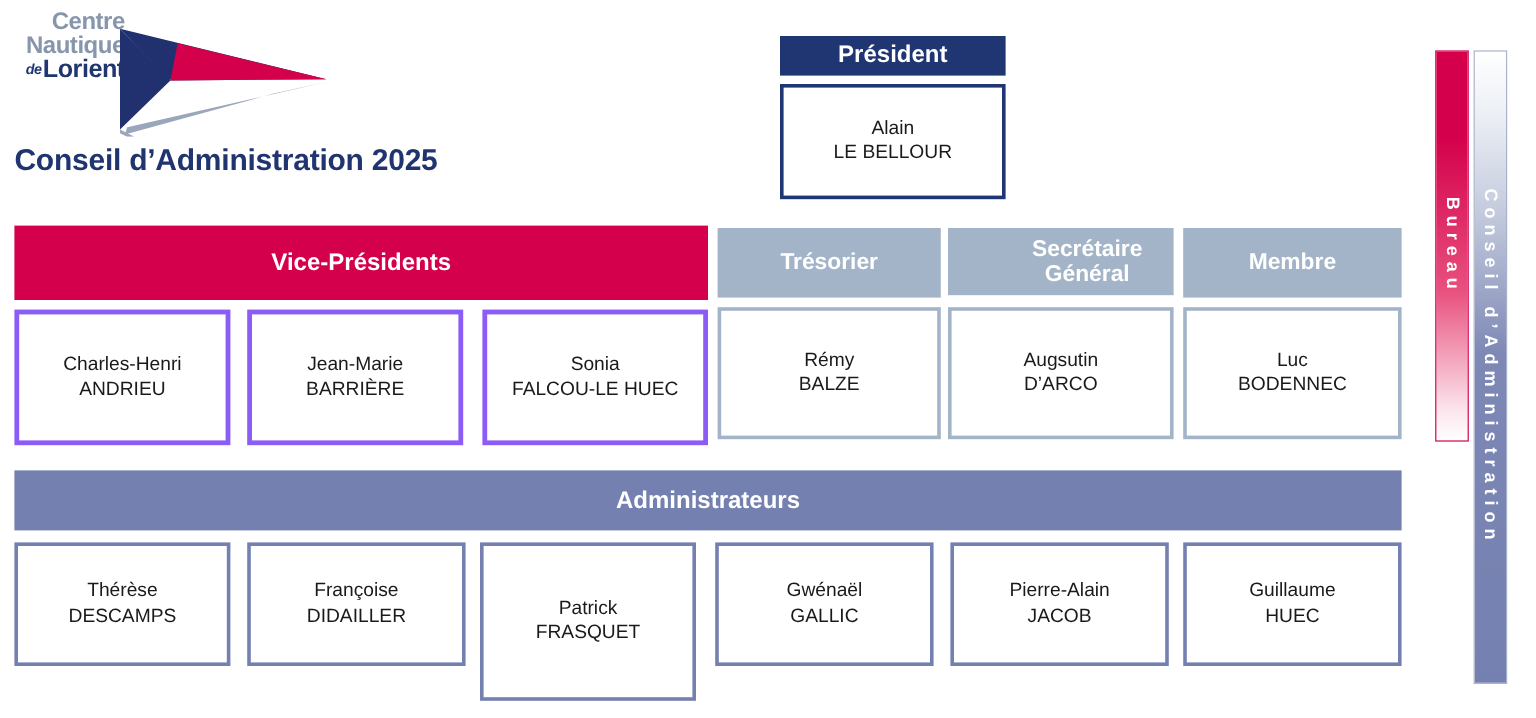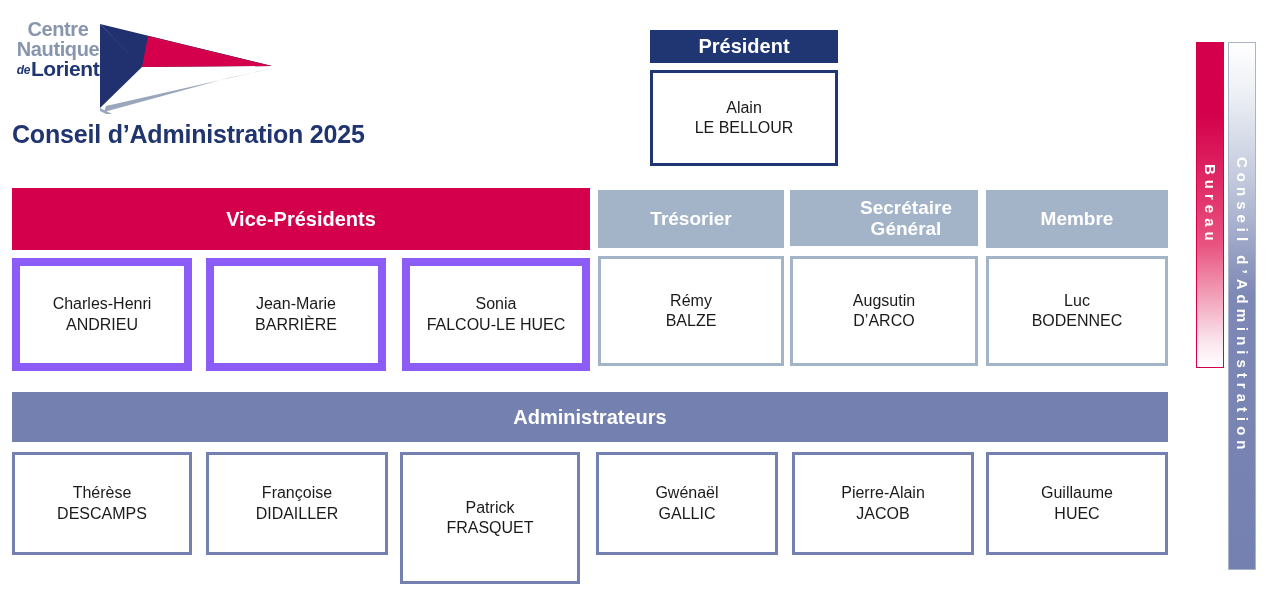--- a/index.html
+++ b/index.html
@@ -24,23 +24,23 @@
   .logo-block {
     position: absolute;
     left: 8px;
     top: 8px;
     width: 260px;
     height: 108px;
   }
   .logo-text {
     position: absolute;
     left: 4px;
-    top: 12px;
+    top: 1px;
     width: 92px;
-    text-align: center;
+    text-align: right;
     line-height: 0.98;
   }
   .logo-line1, .logo-line2 {
     display: block;
     color: #8795ad;
     font-weight: bold;
     font-size: 20px;
     letter-spacing: -0.4px;
   }
   .logo-line3 {
@@ -102,21 +102,21 @@
     line-height: 1.28;
   }
 
   
   .band-navy   { background: #1f3672; }
   .band-crim   { background: #d4004b; }
   .band-steel  { background: #a3b4c8; }
   .band-slate  { background: #7480b0; }
 
   .card-navy   { border: 3px solid #1f3672; }
-  .card-crim   { border: 8px solid #8b5cf6; }
+  .card-crim   { border: 4px solid #8b5cf6; }
   .card-steel  { border: 3px solid #a3b4c8; }
   .card-slate  { border: 3px solid #7480b0; }
 
   
   .pres-band { left: 650px; top: 30px;  width: 188px; height: 33px; font-size: 20px; }
   .pres-card { left: 650px; top: 70px;  width: 188px; height: 96px; }
 
   
   .vp-band   { left: 12px;  top: 188px; width: 578px; height: 62px; font-size: 20px; }
   .vp-card-1 { left: 12px;  top: 258px; width: 180px; height: 113px; }

